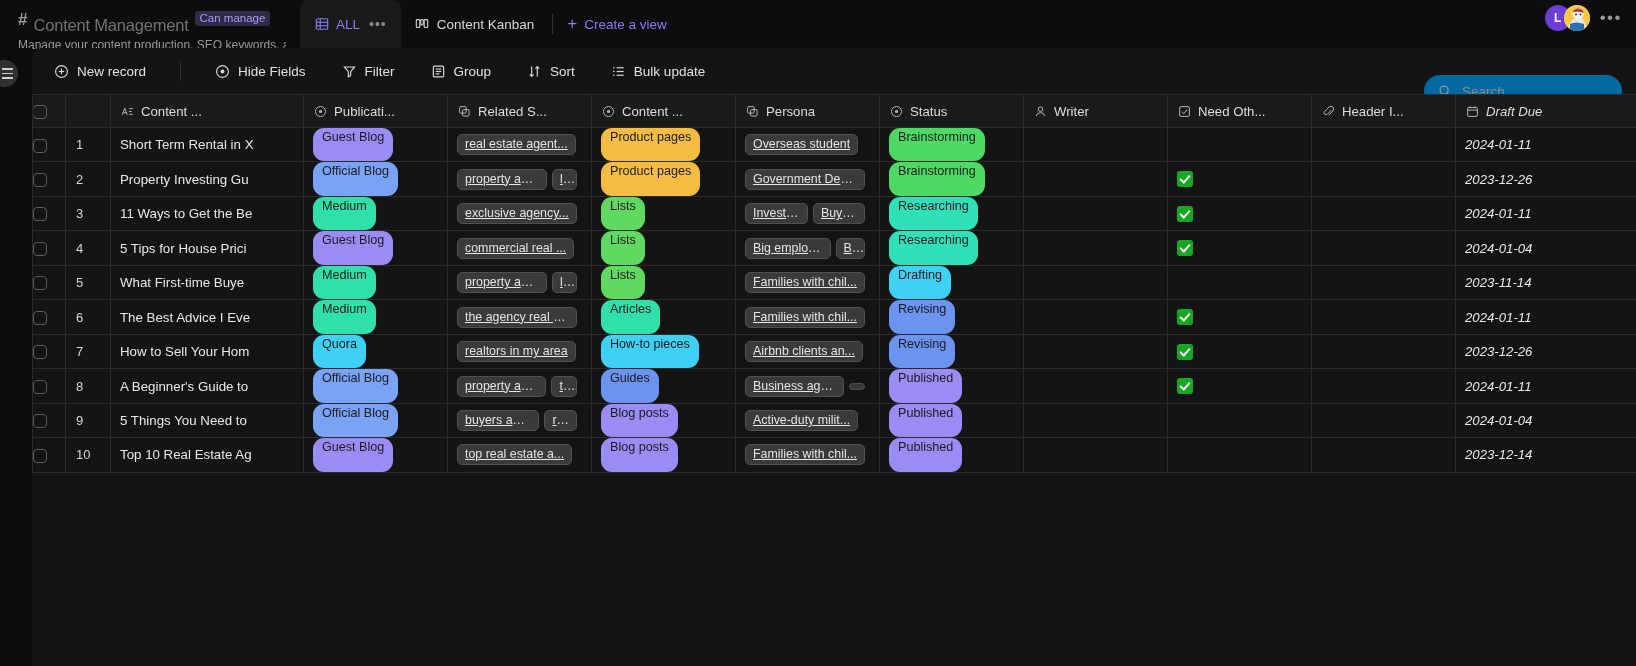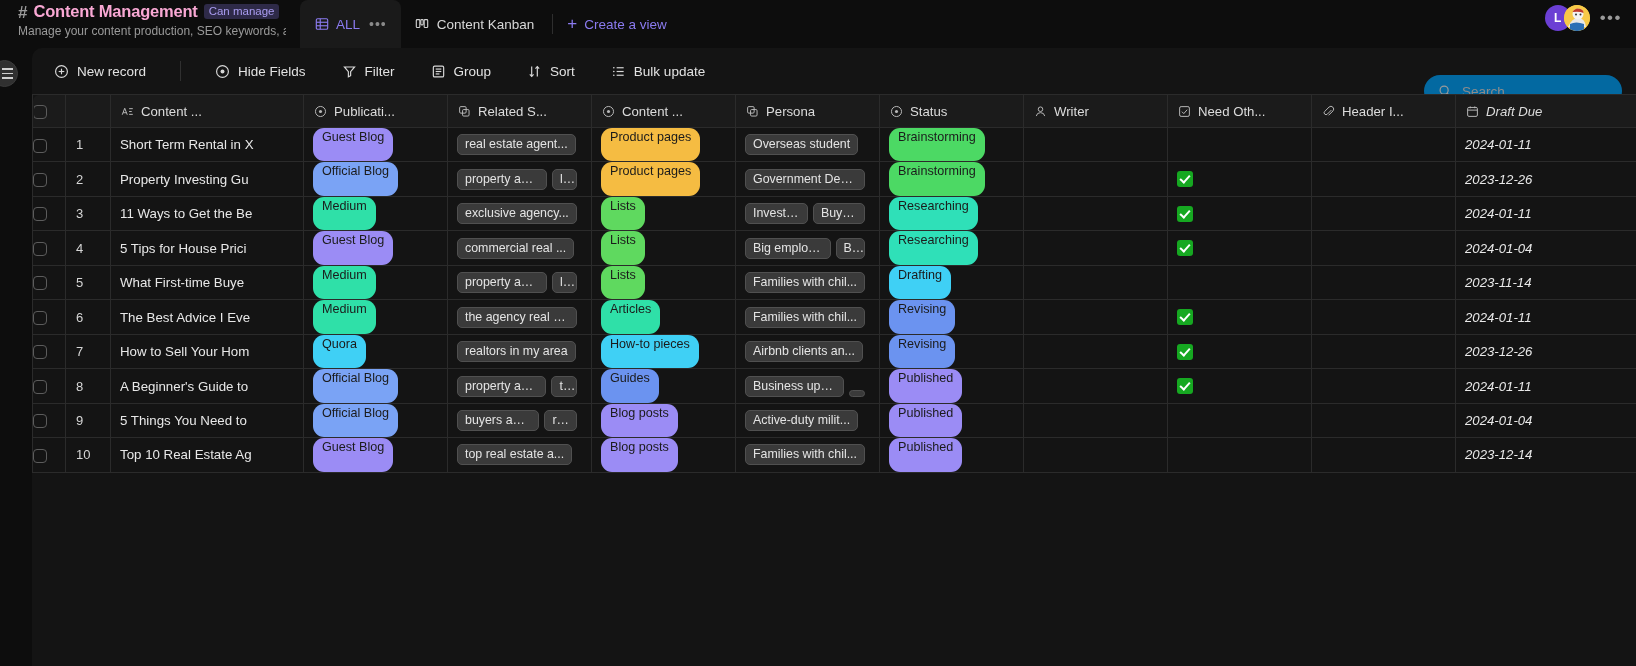--- a/index.html
+++ b/index.html
@@ -24,22 +24,23 @@
     padding-top: 2px;
     width: 300px;
     flex: 0 0 300px;
   }
   .title-row { display: flex; align-items: center; gap: 6px; }
   .hash-icon {
     color: #9b9b9b; font-size: 17px; font-weight: 700; line-height: 1;
     position: relative; top: 1px;
   }
   .page-title {
-    font-size: 16.5px; font-weight: 700; color: #f9a8d4; letter-spacing: -0.2px;
+    font-size: 16.5px; font-weight: 400; color: #737373; letter-spacing: -0.2px;
     white-space: nowrap;
+    margin-top: 14px;
   }
   .can-manage {
     font-size: 11.5px; color: #a99cf0; background: #2e2a48;
     border-radius: 3px; padding: 1px 5px 2px; white-space: nowrap;
   }
   .subtitle {
     font-size: 12px; color: #9a9a9a; margin-top: 3px; white-space: nowrap;
     overflow: hidden; max-width: 268px;
   }
 
@@ -177,21 +178,21 @@
     padding: 2px 9px 17px; font-size: 12.6px; line-height: 1.15;
     color: #1b1b1b; font-weight: 500; vertical-align: middle;
     white-space: nowrap;
   }
   .chip {
     display: inline-block; background: #3a3a3a; border: 1px solid #505050;
     border-radius: 5px; padding: 2px 7px 3px; font-size: 12.4px;
     color: #e4e4e4; vertical-align: middle; margin-right: 5px;
     white-space: nowrap; max-width: 136px; overflow: hidden; text-overflow: ellipsis;
   }
-  .chips-cell { display: flex; align-items: flex-end; gap: 0; overflow: hidden; }
+  .chips-cell { display: flex; align-items: center; gap: 0; overflow: hidden; text-decoration: underline; }
   .date-cell { color: #e9e9e9; font-size: 13.2px; }
   .check-cell { text-align: right; padding-right: 58px !important; }
   .green-check {
     display: inline-block; width: 16px; height: 16px;
     background: #16a821; border-radius: 3px; position: relative;
     vertical-align: middle;
   }
   .green-check::after {
     content: ""; position: absolute;
     left: 5px; top: 2px; width: 4px; height: 8px;
@@ -769,21 +770,21 @@
       <div class="chips-cell">
                 <span class="chip">property agent</span>
                 <span class="chip">to</span>
               </div>
     </td>
     <td class="c-ctype">
       <span class="pill" style="background:#6b93f0">Guides</span>
     </td>
     <td class="c-pers">
       <div class="chips-cell">
-                <span class="chip">Business update</span>
+                <span class="chip">Business agent</span>
                 <span class="chip"></span>
               </div>
     </td>
     <td class="c-status">
       <span class="pill" style="background:#9b8cf5">Published</span>
     </td>
     <td class="c-writer"></td>
     <td class="c-need check-cell">
       <span class="green-check"></span>
     </td>

